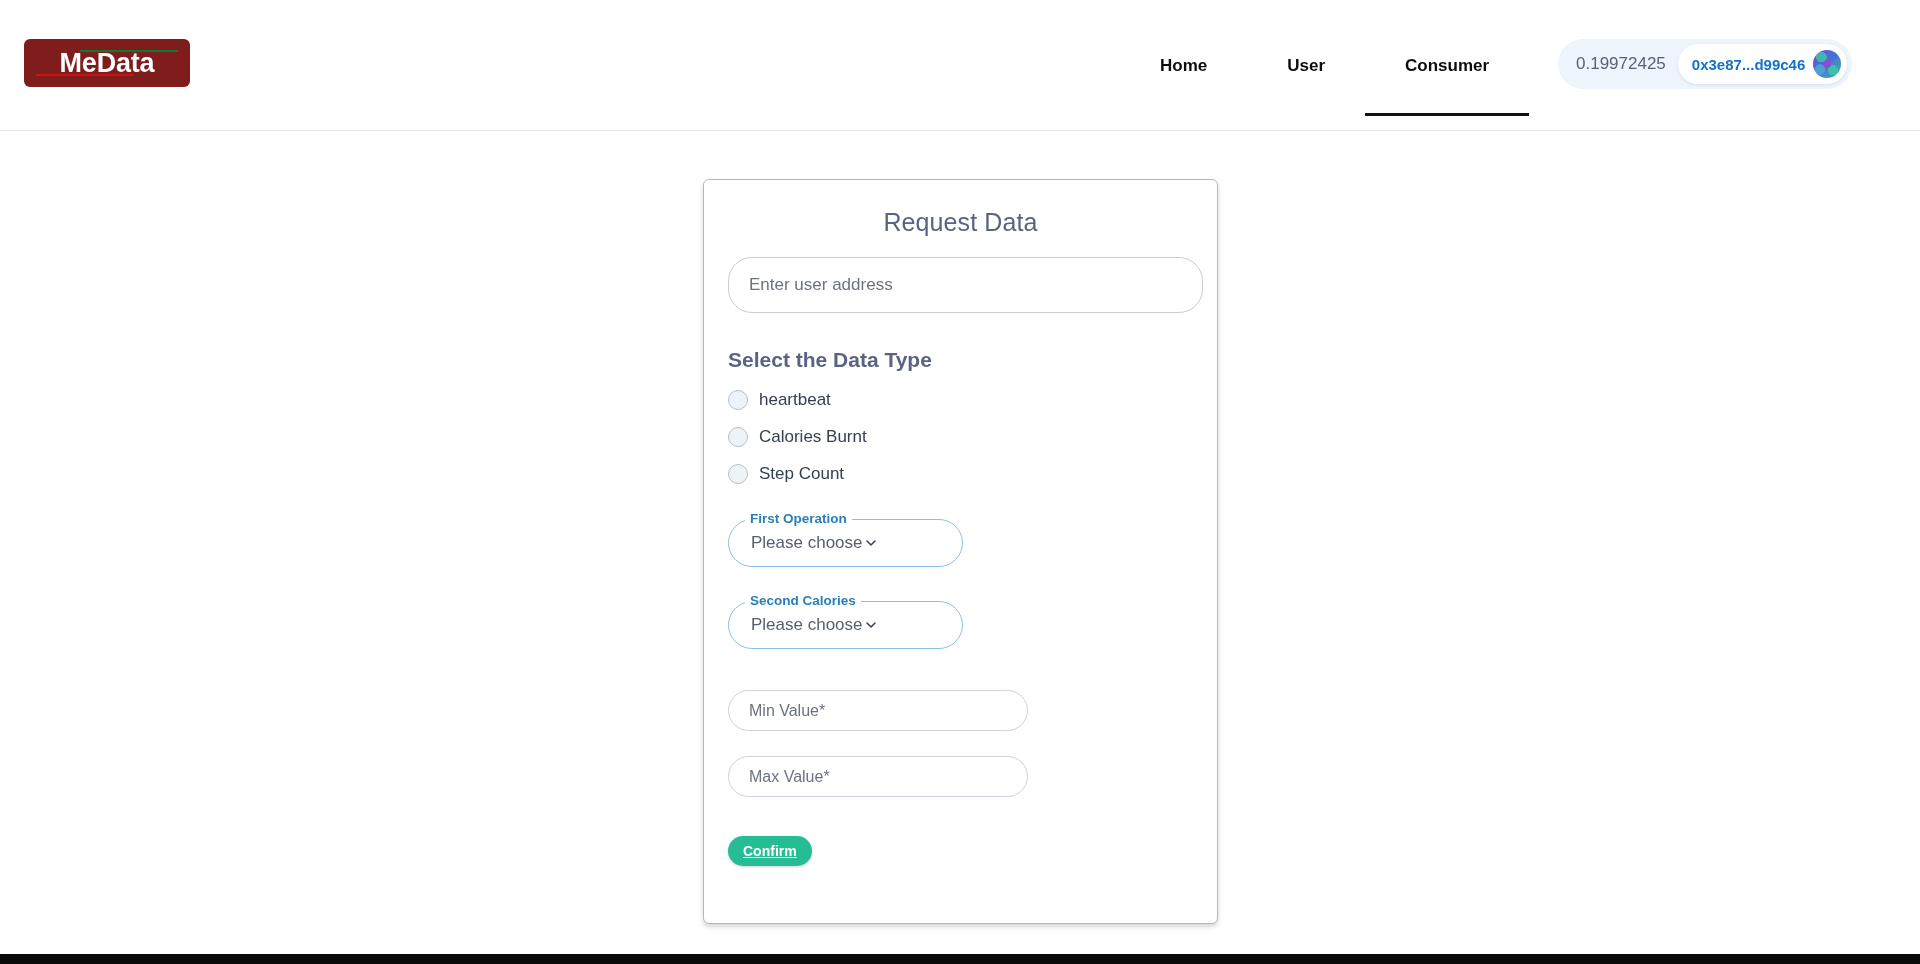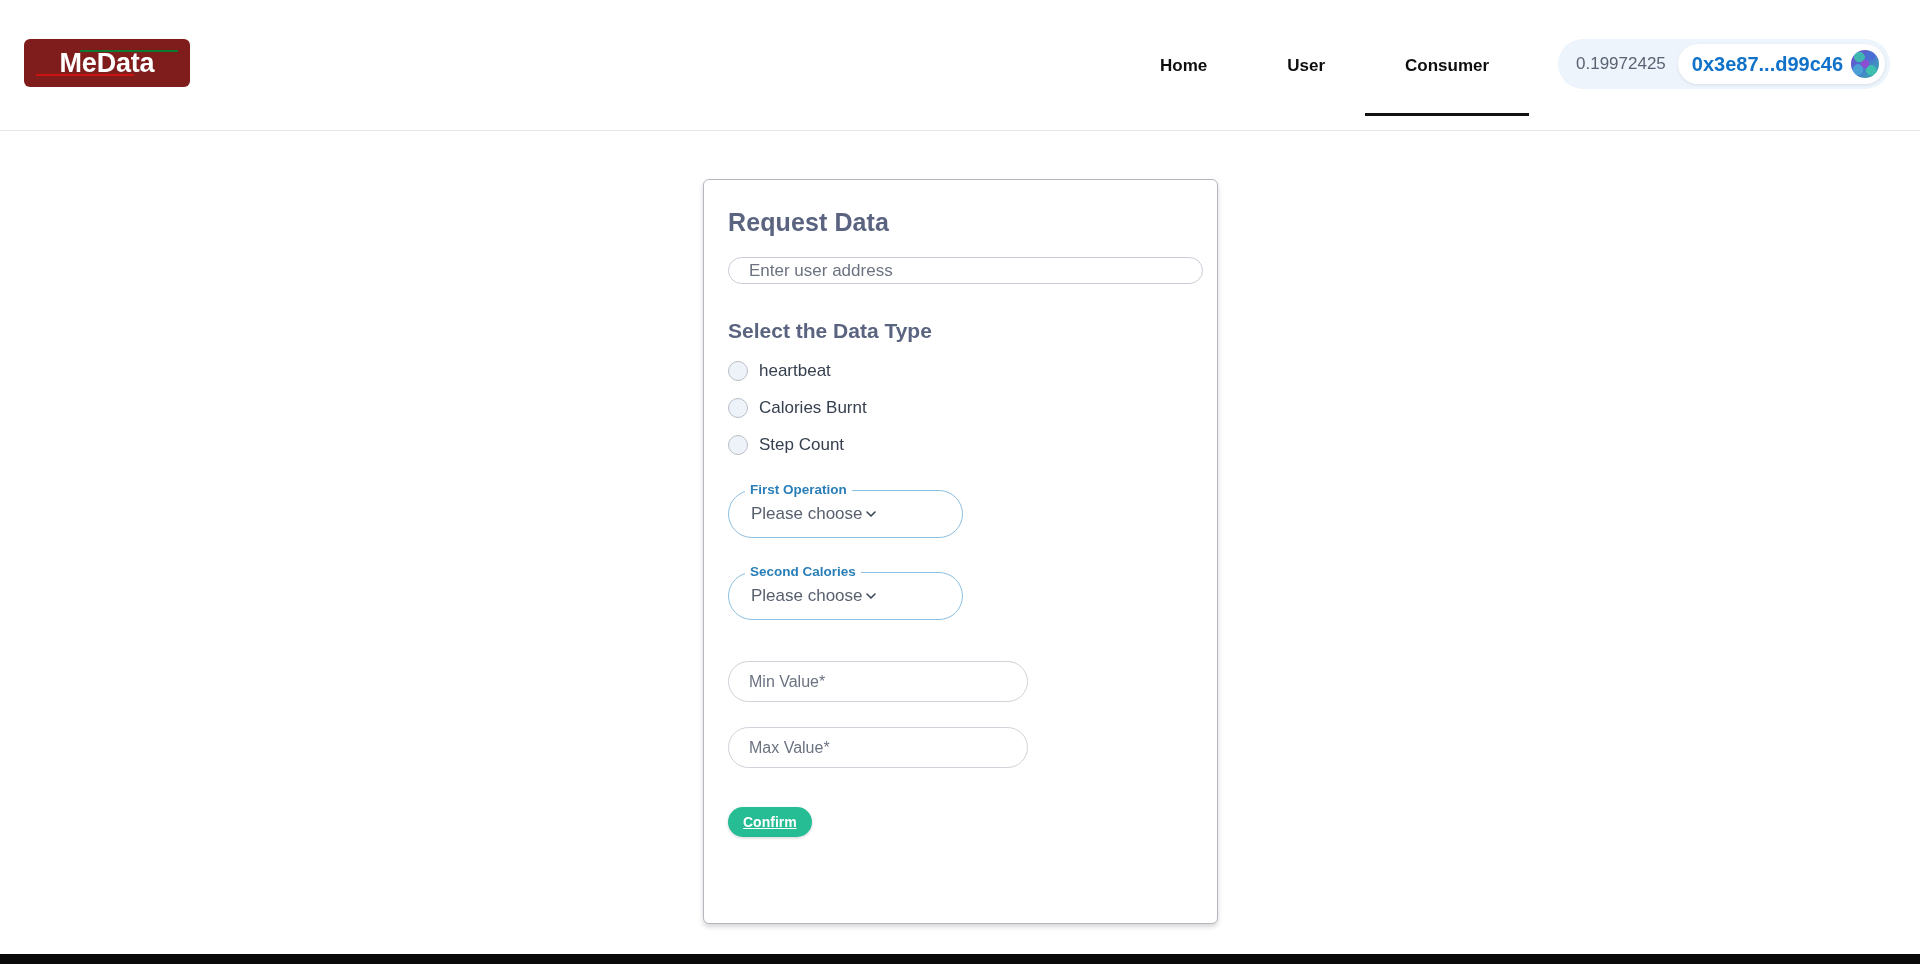--- a/index.html
+++ b/index.html
@@ -117,21 +117,21 @@
     display: flex;
     align-items: center;
     gap: 8px;
     background: #ffffff;
     border-radius: 22px;
     height: 40px;
     padding: 0 6px 0 14px;
     box-shadow: 0 1px 3px rgba(20,40,80,0.10);
   }
   .wallet-address {
-    font-size: 20px;
+    font-size: 15px;
     font-weight: bold;
     color: #1072c8;
     white-space: nowrap;
   }
   .avatar {
     width: 28px;
     height: 28px;
     border-radius: 50%;
     background:
       radial-gradient(circle at 30% 25%, #3fb7b0 0 18%, rgba(0,0,0,0) 19%),
@@ -159,30 +159,31 @@
     height: 745px;
     background: #ffffff;
     border: 1px solid #b4b7be;
     border-radius: 6px;
     box-shadow: 0 3px 5px rgba(0,0,0,0.16);
     padding: 28px 24px 24px 24px;
   }
 
   .card-title {
     font-size: 25px;
-    font-weight: bold;
+    font-weight: normal;
     color: #5a6480;
     margin: 0 0 20px 0;
     letter-spacing: 0.1px;
+    text-align: center;
   }
 
   .pill-input {
     display: block;
     width: 475px;
-    height: 27px;
+    height: 56px;
     border: 1px solid #c9ccd4;
     border-radius: 24px;
     padding: 0 20px;
     font-size: 17px;
     color: #5a6374;
     background: #ffffff;
     outline: none;
     font-family: "Liberation Sans", sans-serif;
   }
   .pill-input::placeholder { color: #6b7280; opacity: 1; }

